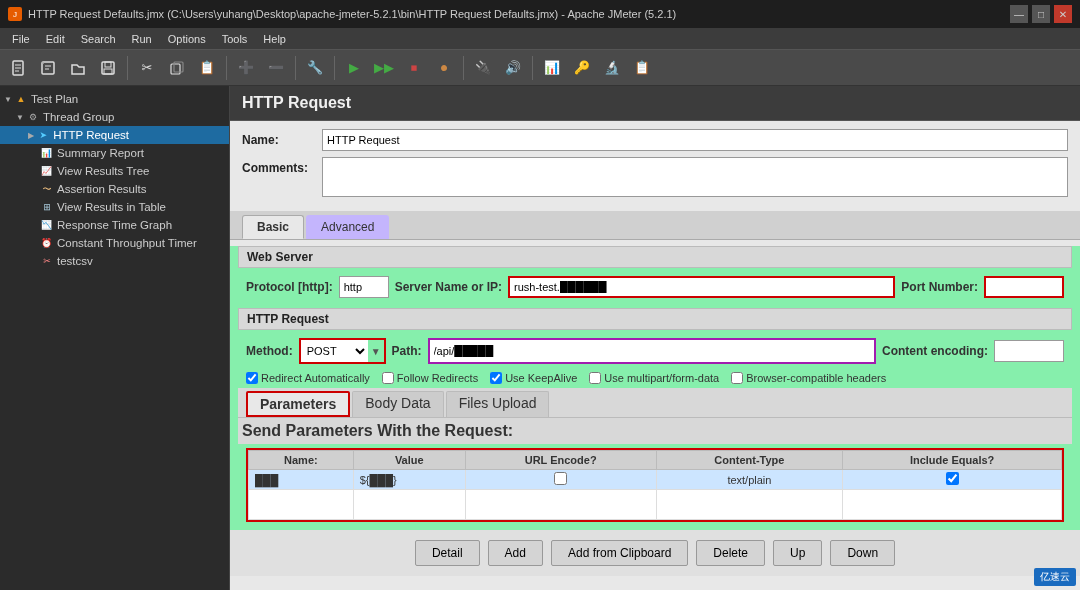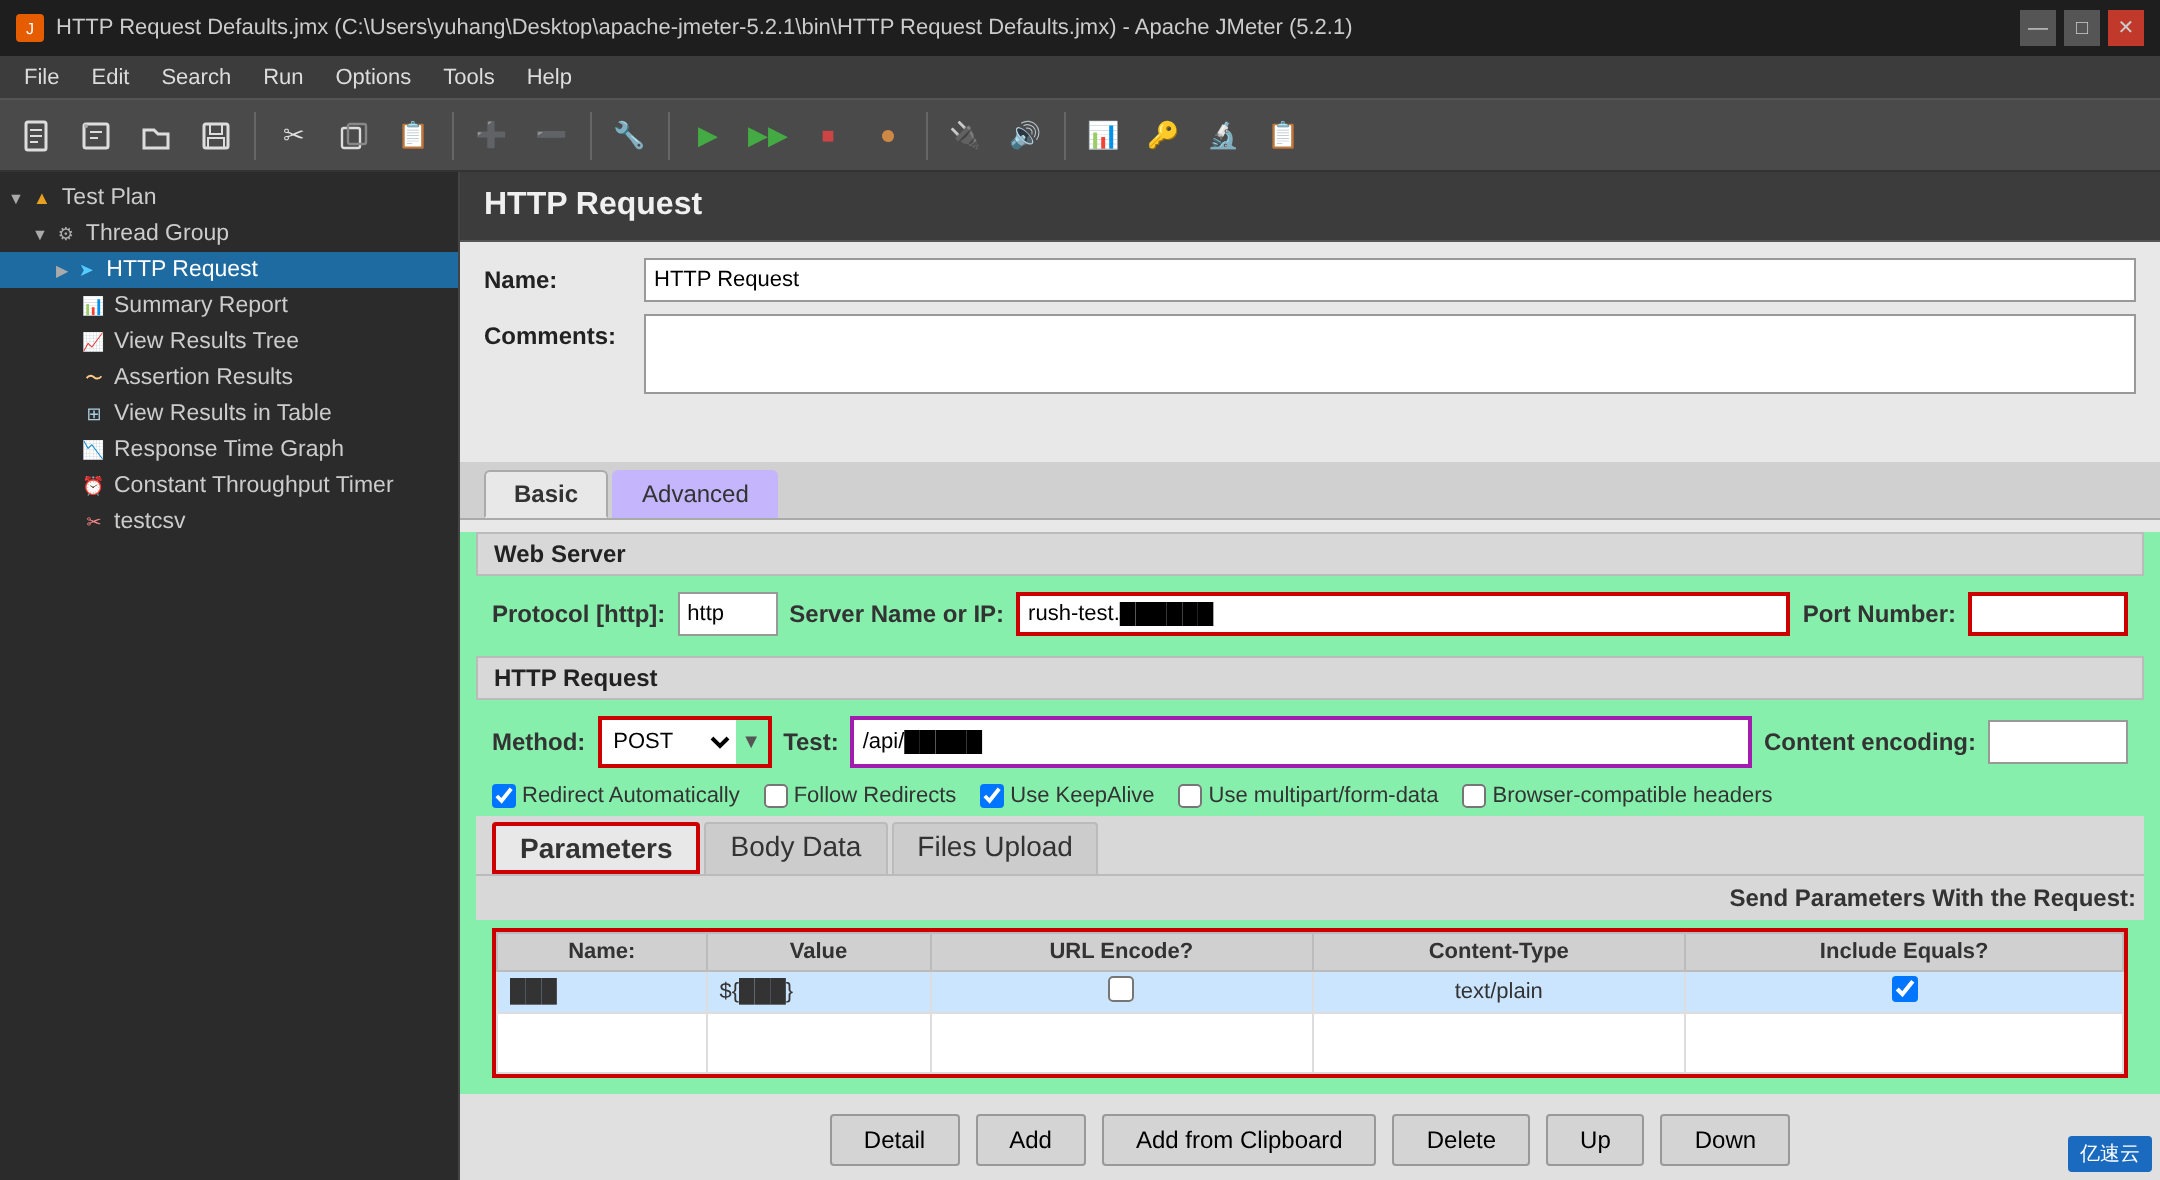--- a/index.html
+++ b/index.html
@@ -245,23 +245,23 @@
       background: white;
     }
     .params-table .row-selected td {
       background: #cce5ff;
     }
     .table-container {
       margin: 4px 8px;
       border: 2px solid #c00;
     }
     .send-params-label {
-      text-align: right;
-      font-weight: bold;
-      font-size: 12px;
+      text-align: left;
+      font-weight: bold;
+      font-size: 16px;
       padding: 4px;
       background: #d8d8d8;
     }
     
     
     .bottom-buttons {
       display: flex;
       justify-content: center;
       gap: 8px;
       padding: 10px 8px;
@@ -511,21 +511,21 @@
         <input class="form-input" type="text" value="HTTP Request" style="">
       </div>
 
       <div class="form-row" style="align-items:flex-start;">
         <span class="form-label" style="padding-top:4px;">Comments:</span>
         <textarea class="comments-input" style=""></textarea>
       </div>
 
     </div>
 
-    <div class="tabs-bar" style="padding-left:12px;margin-top:20px;">
+    <div class="tabs-bar" style="padding-left:12px;">
       <div class="tab active">Basic</div>
       <div class="tab">Advanced</div>
     </div>
 
     <div style="background:#86efac; padding: 0 8px 4px 8px;">
 
       <div class="section-header">Web Server</div>
 
       <div class="inline-row">
         <span class="inline-label">Protocol [http]:</span>
@@ -542,21 +542,21 @@
         <span class="inline-label">Method:</span>
         <div class="method-select-wrapper">
           <select class="method-select">
             <option>POST</option>
             <option>GET</option>
             <option>PUT</option>
             <option>DELETE</option>
           </select>
           <span style="padding: 0 3px; color:#555; font-size:10px;">▼</span>
         </div>
-        <span class="inline-label">Test:</span>
+        <span class="inline-label">Path:</span>
         <div class="path-input-wrapper">
           <input class="path-input" type="text" value="/api/█████" style="">
         </div>
         <span class="inline-label">Content encoding:</span>
         <input class="small-input" type="text" style="width: 70px;" value="">
       </div>
 
       <div class="checkbox-row">
         <label class="checkbox-item">
           <input type="checkbox" checked="" style="">

